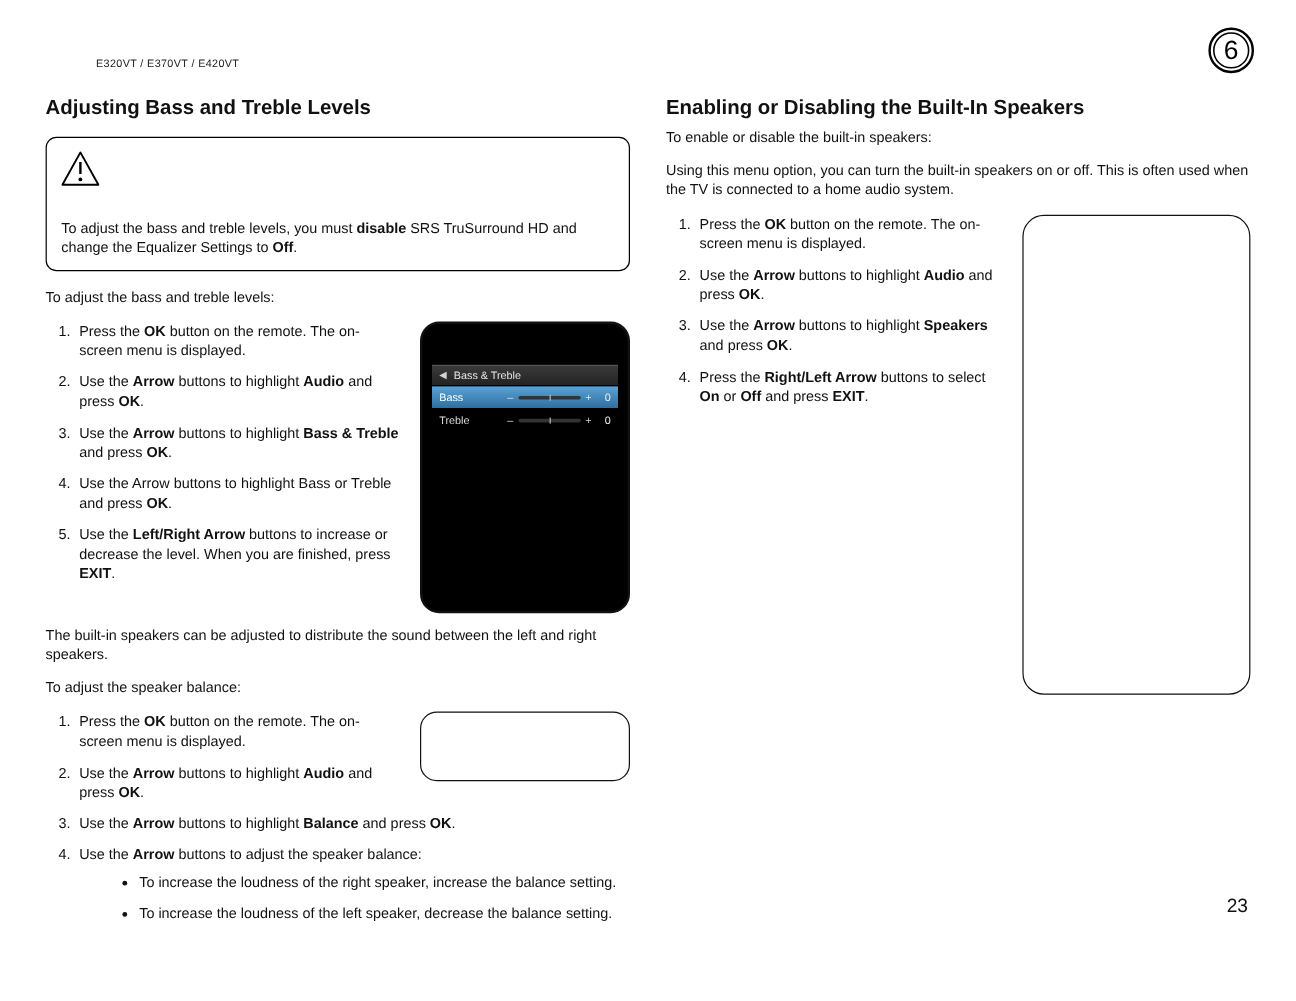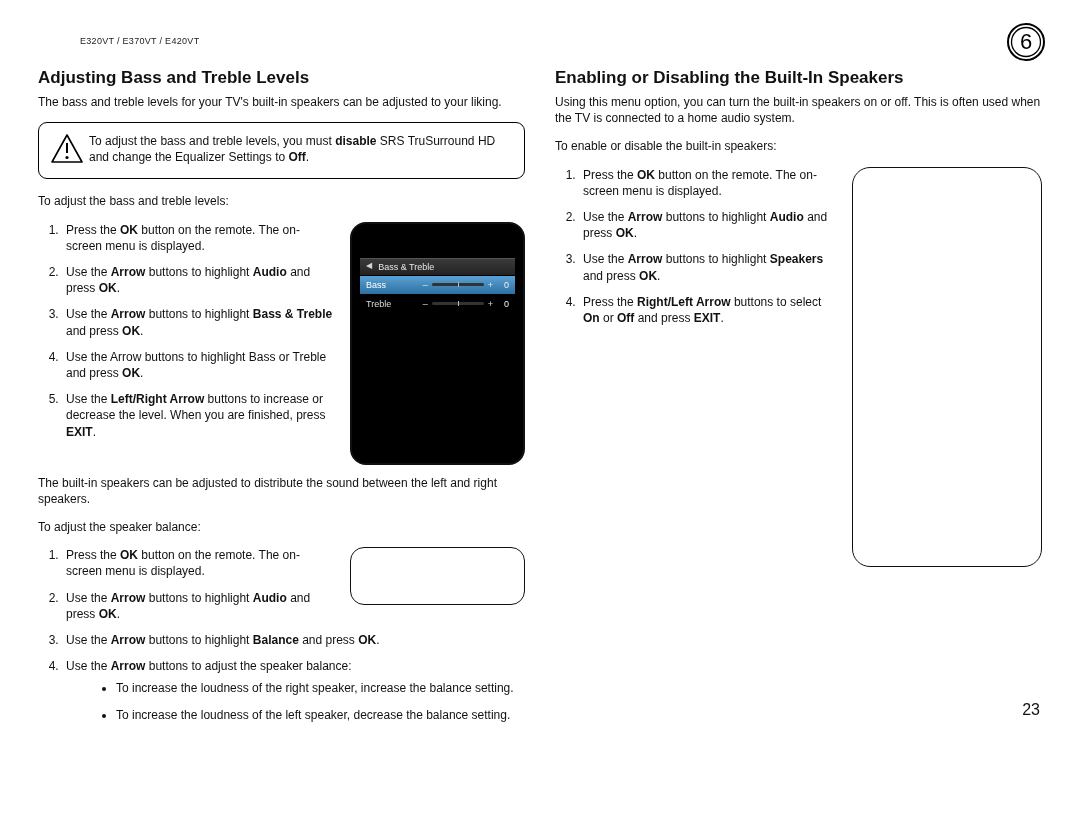--- a/index.html
+++ b/index.html
@@ -17,20 +17,21 @@
   .page {
     padding: 35px 38px 0 38px;
     position: relative;
   }
   .model-header {
     font-size: 9px;
     letter-spacing: 0.3px;
     margin-bottom: 20px;
     color: #222;
     padding-left: 42px;
+    margin-top: 12px;
   }
   .chapter-number {
     position: absolute;
     top: 22px;
     right: 34px;
     width: 40px;
     height: 40px;
   }
   .chapter-number svg { display: block; }
   .columns {
@@ -45,23 +46,24 @@
     font-size: 17px;
     font-weight: bold;
     margin: 0 0 4px 0;
   }
   p.body { margin: 0 0 12px 0; }
   .note-box {
     border: 1.2px solid #000;
     border-radius: 9px;
     padding: 10px 12px 10px 12px;
     display: flex;
-    gap: 6px;
+    gap: 22px;
     align-items: flex-start;
     margin: 12px 0 14px 0;
+    flex-direction: column;
   }
   .note-icon {
     flex: 0 0 32px;
     padding-top:1px;
   }
   ol.steps {
     margin: 4px 0 14px 0;
     padding-left: 24px;
   }
   ol.steps > li {
@@ -162,21 +164,20 @@
       <circle cx="20" cy="20" r="14.5" fill="none" stroke="#000" stroke-width="1.3"></circle>
       <text x="20" y="27" text-anchor="middle" font-family="Helvetica,Arial" font-size="22" font-weight="300" fill="#000">6</text>
     </svg>
   </div>
 
   <div class="columns">
 
     <div class="col">
 
       <h4 class="section-title">Adjusting Bass and Treble Levels</h4>
-      <p class="body">The bass and treble levels for your TV's built-in speakers can be adjusted to your liking.</p>
 
       <div class="note-box">
         <div class="note-icon">
           <svg width="32" height="30" viewBox="0 0 32 30">
             <polygon points="16,1 31,28 1,28" fill="none" stroke="#000" stroke-width="1.6" stroke-linejoin="round"></polygon>
             <line x1="16" y1="9" x2="16" y2="19" stroke="#000" stroke-width="2"></line>
             <circle cx="16" cy="23.5" r="1.6" fill="#000"></circle>
           </svg>
         </div>
         <div>
@@ -239,22 +240,22 @@
               <li>To increase the loudness of the left speaker, decrease the balance setting.</li>
             </ul>
           </li>
         </ol>
       </div>
 
     </div>
 
     <div class="col">
       <h4 class="section-title">Enabling or Disabling the Built-In Speakers</h4>
+      <p class="body">To enable or disable the built-in speakers:</p>
       <p class="body">Using this menu option, you can turn the built-in speakers on or off. This is often used when the TV is connected to a home audio system.</p>
-      <p class="body">To enable or disable the built-in speakers:</p>
 
       <div class="clearfix">
         <div class="fig-right fig-large-blank"></div>
         <ol class="steps" style="margin-right:200px;">
           <li><span>Press the </span><b>OK</b><span> button on the remote. The on-screen menu is displayed.</span></li>
           <li><span>Use the </span><b>Arrow</b><span> buttons to highlight </span><b>Audio</b><span> and press </span><b>OK</b><span>.</span></li>
           <li><span>Use the </span><b>Arrow</b><span> buttons to highlight </span><b>Speakers</b><span> and press </span><b>OK</b><span>.</span></li>
           <li><span>Press the </span><b>Right/Left Arrow</b><span> buttons to select </span><b>On</b><span> or </span><b>Off</b><span> and press </span><b>EXIT</b><span>.</span></li>
         </ol>
       </div>

